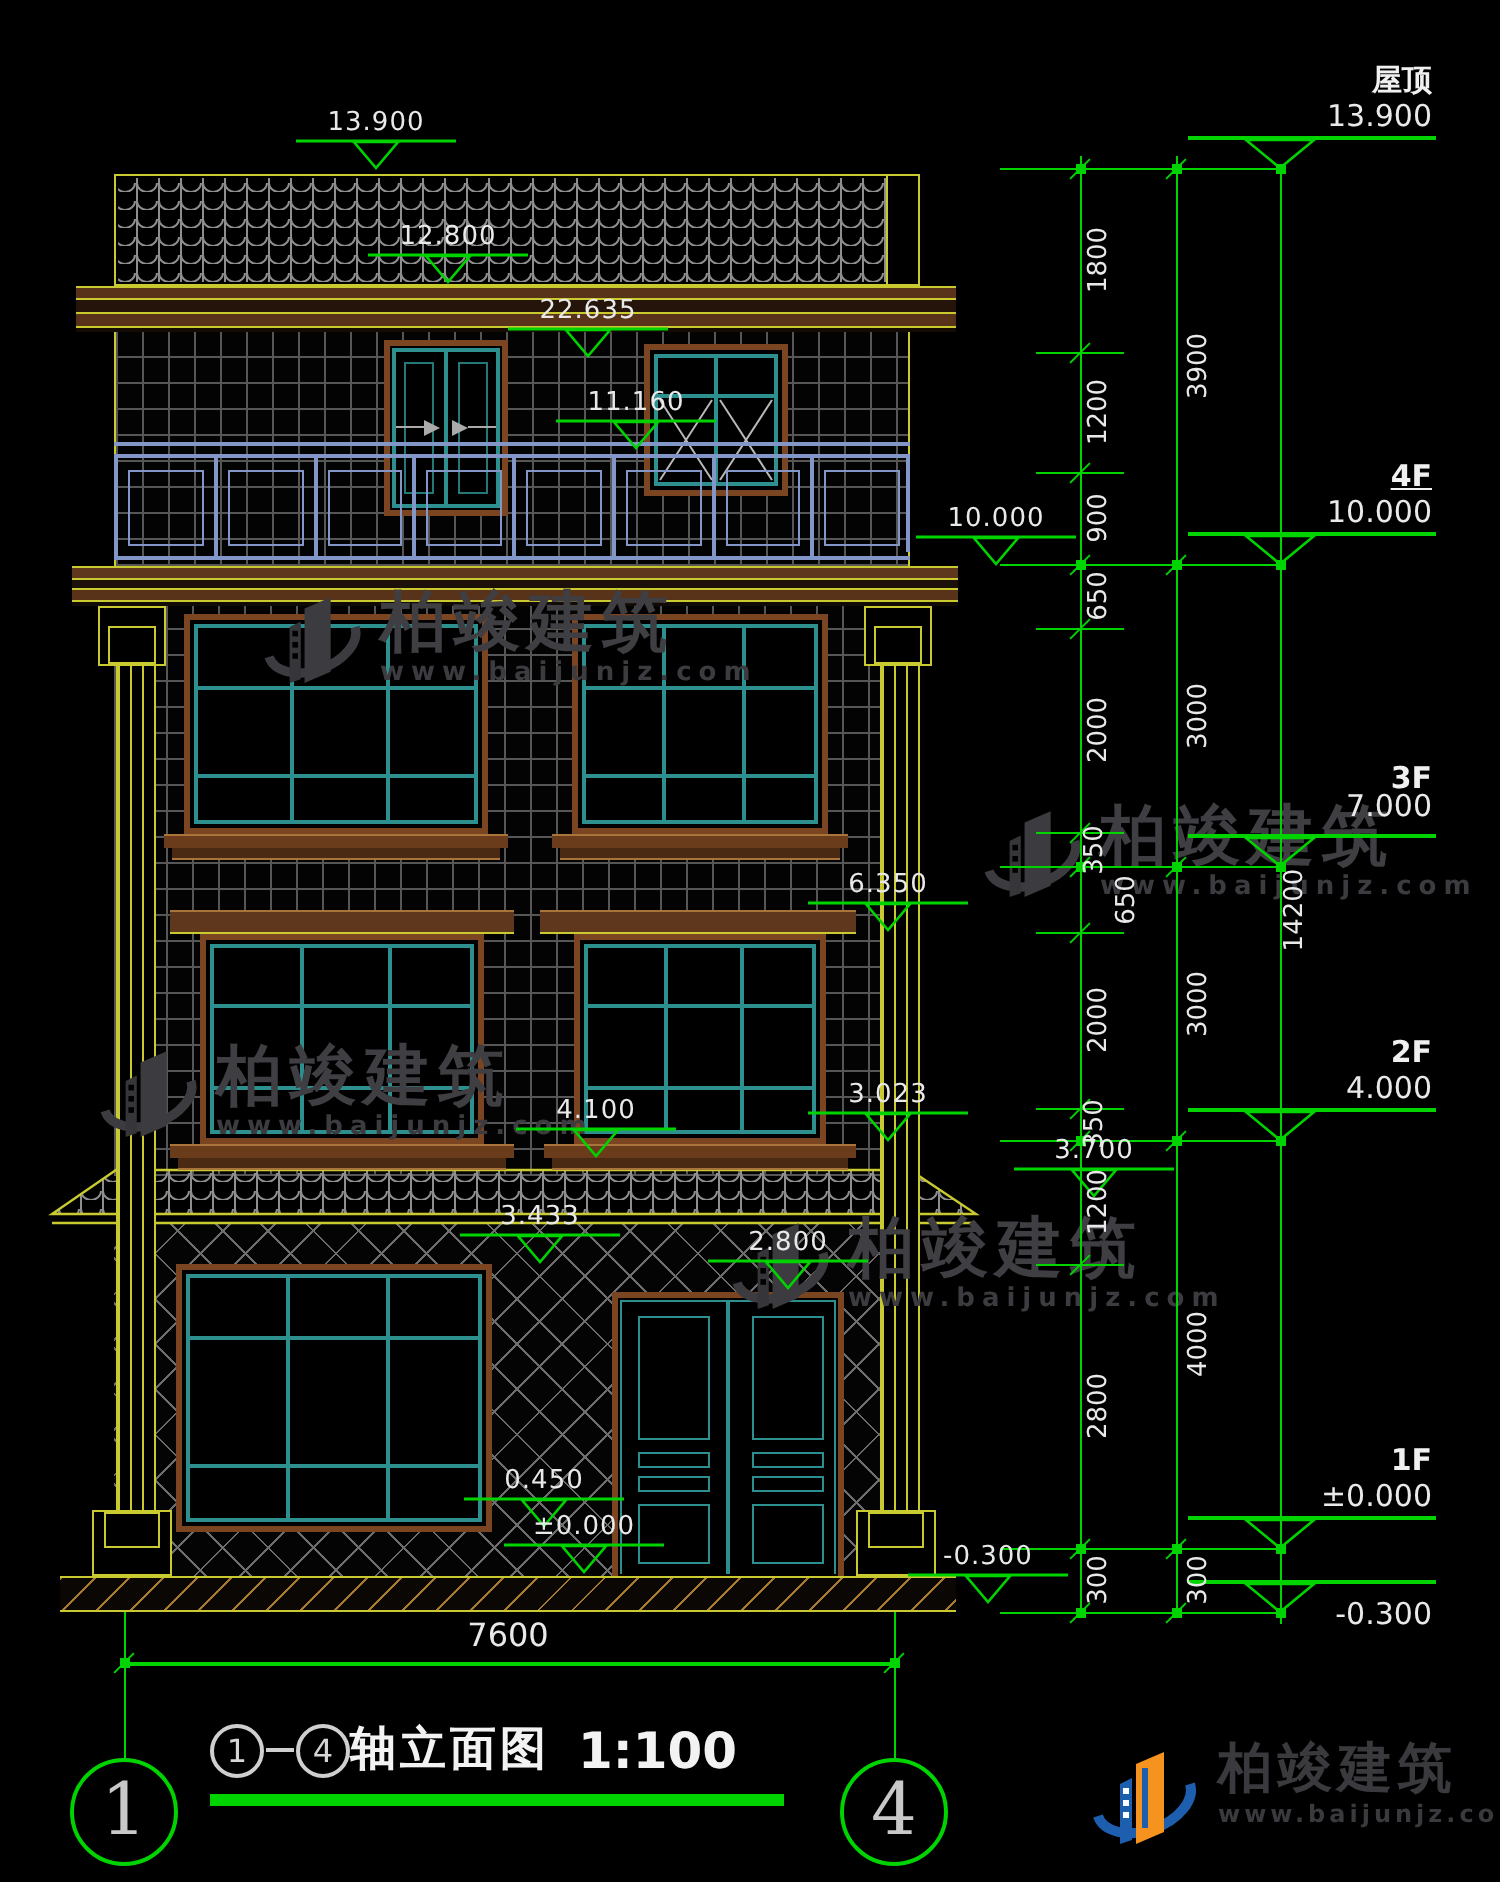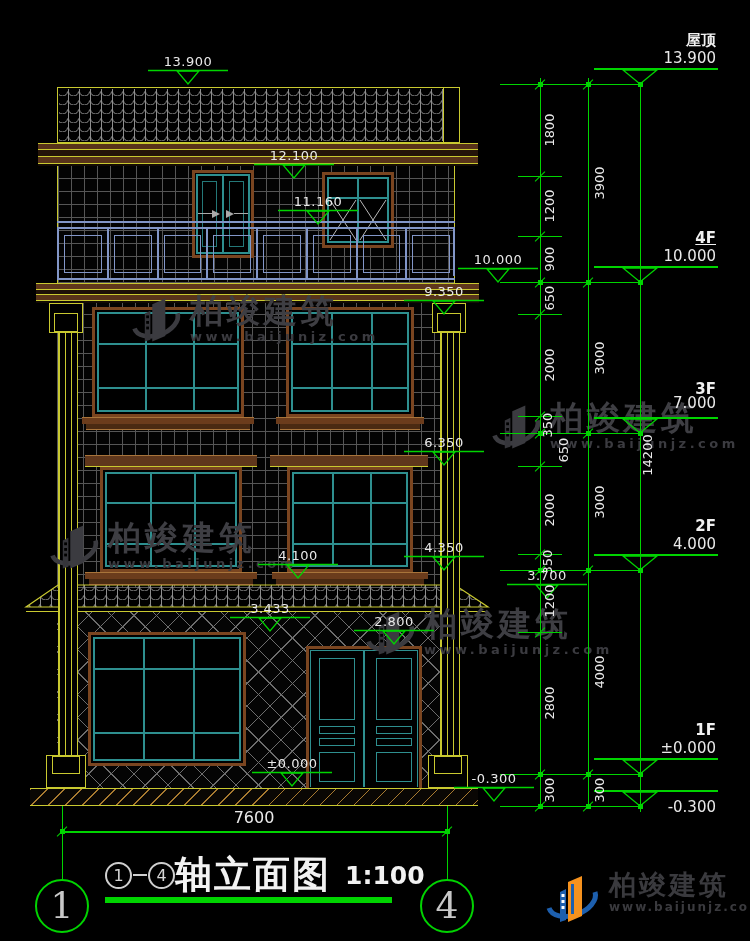--- a/index.html
+++ b/index.html
@@ -49,21 +49,21 @@
   .wm { z-index:6; display:flex; align-items:flex-start; pointer-events:none; }
   .wm .wm-txt { margin-left:6px; }
   .wm .wm-brand { font-size:33px; font-weight:bold; color:#3e3e43; letter-spacing:4px; line-height:36px; white-space:nowrap; }
   .wm .wm-site  { font-size:13px; font-weight:bold; color:#3b3b40; letter-spacing:3.5px; line-height:15px; white-space:nowrap; }
   .titlebar { z-index:9; }
   .circ-sm {
     display:inline-block; width:27px; height:27px; border:2px solid #cfcfcf; border-radius:50%;
     color:#d5d5d5; font-size:16px; line-height:23px; text-align:center; vertical-align:middle;
   }
   .title-dash { display:inline-block; width:14px; height:2px; background:#cfcfcf; vertical-align:middle; margin:0 1px; }
-  .title-main { display:inline-block; color:#f2f2f2; font-size:37px; font-weight:bold; letter-spacing:2px; vertical-align:middle; line-height:38px; }
+  .title-main { display:inline-block; color:#f2f2f2; font-size:23px; font-weight:bold; letter-spacing:2px; vertical-align:middle; line-height:38px; }
   .title-scale { display:inline-block; color:#f2f2f2; font-size:25px; font-weight:bold; margin-left:14px; vertical-align:middle; }
   .axis-big {
     width:54px; height:54px; border:2px solid #00d400; border-radius:50%;
     color:#c8c8c8; font-family:"DejaVu Serif", serif; font-size:36px;
     text-align:center; line-height:50px; z-index:9; background:#000;
   }
   .logo-brand { font-size:27px; font-weight:bold; color:#3a3a3e; letter-spacing:3px; line-height:30px; white-space:nowrap; }
   .logo-site  { font-size:12px; font-weight:bold; color:#3a3a3e; letter-spacing:2px; white-space:nowrap; }
 </style>
 </head>
@@ -251,57 +251,61 @@
     <div class="abs" style="left: 319px; top: 738px; width: 36px; height: 8px; border: 1.5px solid rgb(46, 143, 143); z-index: 3;"></div>
     <div class="abs" style="left: 319px; top: 752px; width: 36px; height: 30px; border: 1.5px solid rgb(46, 143, 143); z-index: 3;"></div>
     <div class="abs" style="left: 376px; top: 658px; width: 36px; height: 62px; border: 1.5px solid rgb(46, 143, 143); z-index: 3;"></div>
     <div class="abs" style="left: 376px; top: 726px; width: 36px; height: 8px; border: 1.5px solid rgb(46, 143, 143); z-index: 3;"></div>
     <div class="abs" style="left: 376px; top: 738px; width: 36px; height: 8px; border: 1.5px solid rgb(46, 143, 143); z-index: 3;"></div>
     <div class="abs" style="left: 376px; top: 752px; width: 36px; height: 30px; border: 1.5px solid rgb(46, 143, 143); z-index: 3;"></div>
     <div class="spot abs" style="left: 146px; top: 54px;"><span class="v">13.900</span><svg width="84" height="17">
         <line x1="2" y1="1.5" x2="82" y2="1.5" stroke="#00d400" stroke-width="1.5"></line>
         <path d="M31 2 L53 2 L42 15 Z" fill="none" stroke="#00d400" stroke-width="1.3"></path>
       </svg></div>
-    <div class="spot abs" style="left: 252px; top: 148px;"><span class="v">12.100</span><svg width="84" height="17">
+    <div class="spot abs" style="left: 182px; top: 111px;"><span class="v">12.800</span><svg width="84" height="17">
+        <line x1="2" y1="1.5" x2="82" y2="1.5" stroke="#00d400" stroke-width="1.5"></line>
+        <path d="M31 2 L53 2 L42 15 Z" fill="none" stroke="#00d400" stroke-width="1.3"></path>
+      </svg></div>
+    <div class="spot abs" style="left: 252px; top: 148px;"><span class="v">22.635</span><svg width="84" height="17">
         <line x1="2" y1="1.5" x2="82" y2="1.5" stroke="#00d400" stroke-width="1.5"></line>
         <path d="M31 2 L53 2 L42 15 Z" fill="none" stroke="#00d400" stroke-width="1.3"></path>
       </svg></div>
     <div class="spot abs" style="left: 276px; top: 194px;"><span class="v">11.160</span><svg width="84" height="17">
         <line x1="2" y1="1.5" x2="82" y2="1.5" stroke="#00d400" stroke-width="1.5"></line>
         <path d="M31 2 L53 2 L42 15 Z" fill="none" stroke="#00d400" stroke-width="1.3"></path>
       </svg></div>
     <div class="spot abs" style="left: 456px; top: 252px;"><span class="v">10.000</span><svg width="84" height="17">
         <line x1="2" y1="1.5" x2="82" y2="1.5" stroke="#00d400" stroke-width="1.5"></line>
         <path d="M31 2 L53 2 L42 15 Z" fill="none" stroke="#00d400" stroke-width="1.3"></path>
       </svg></div>
-    <div class="spot abs" style="left: 402px; top: 284px;"><span class="v">9.350</span><svg width="84" height="17">
-        <line x1="2" y1="1.5" x2="82" y2="1.5" stroke="#00d400" stroke-width="1.5"></line>
-        <path d="M31 2 L53 2 L42 15 Z" fill="none" stroke="#00d400" stroke-width="1.3"></path>
-      </svg></div>
     <div class="spot abs" style="left: 402px; top: 435px;"><span class="v">6.350</span><svg width="84" height="17">
         <line x1="2" y1="1.5" x2="82" y2="1.5" stroke="#00d400" stroke-width="1.5"></line>
         <path d="M31 2 L53 2 L42 15 Z" fill="none" stroke="#00d400" stroke-width="1.3"></path>
       </svg></div>
-    <div class="spot abs" style="left: 402px; top: 540px;"><span class="v">4.350</span><svg width="84" height="17">
+    <div class="spot abs" style="left: 402px; top: 540px;"><span class="v">3.023</span><svg width="84" height="17">
         <line x1="2" y1="1.5" x2="82" y2="1.5" stroke="#00d400" stroke-width="1.5"></line>
         <path d="M31 2 L53 2 L42 15 Z" fill="none" stroke="#00d400" stroke-width="1.3"></path>
       </svg></div>
     <div class="spot abs" style="left: 256px; top: 548px;"><span class="v">4.100</span><svg width="84" height="17">
         <line x1="2" y1="1.5" x2="82" y2="1.5" stroke="#00d400" stroke-width="1.5"></line>
         <path d="M31 2 L53 2 L42 15 Z" fill="none" stroke="#00d400" stroke-width="1.3"></path>
       </svg></div>
     <div class="spot abs" style="left: 505px; top: 568px;"><span class="v">3.700</span><svg width="84" height="17">
         <line x1="2" y1="1.5" x2="82" y2="1.5" stroke="#00d400" stroke-width="1.5"></line>
         <path d="M31 2 L53 2 L42 15 Z" fill="none" stroke="#00d400" stroke-width="1.3"></path>
       </svg></div>
     <div class="spot abs" style="left: 228px; top: 601px;"><span class="v">3.433</span><svg width="84" height="17">
         <line x1="2" y1="1.5" x2="82" y2="1.5" stroke="#00d400" stroke-width="1.5"></line>
         <path d="M31 2 L53 2 L42 15 Z" fill="none" stroke="#00d400" stroke-width="1.3"></path>
       </svg></div>
     <div class="spot abs" style="left: 352px; top: 614px;"><span class="v">2.800</span><svg width="84" height="17">
+        <line x1="2" y1="1.5" x2="82" y2="1.5" stroke="#00d400" stroke-width="1.5"></line>
+        <path d="M31 2 L53 2 L42 15 Z" fill="none" stroke="#00d400" stroke-width="1.3"></path>
+      </svg></div>
+    <div class="spot abs" style="left: 230px; top: 733px;"><span class="v">0.450</span><svg width="84" height="17">
         <line x1="2" y1="1.5" x2="82" y2="1.5" stroke="#00d400" stroke-width="1.5"></line>
         <path d="M31 2 L53 2 L42 15 Z" fill="none" stroke="#00d400" stroke-width="1.3"></path>
       </svg></div>
     <div class="spot abs" style="left: 250px; top: 756px;"><span class="v">±0.000</span><svg width="84" height="17">
         <line x1="2" y1="1.5" x2="82" y2="1.5" stroke="#00d400" stroke-width="1.5"></line>
         <path d="M31 2 L53 2 L42 15 Z" fill="none" stroke="#00d400" stroke-width="1.3"></path>
       </svg></div>
     <div class="spot abs" style="left: 452px; top: 771px;"><span class="v">-0.300</span><svg width="84" height="17">
         <line x1="2" y1="1.5" x2="82" y2="1.5" stroke="#00d400" stroke-width="1.5"></line>
         <path d="M31 2 L53 2 L42 15 Z" fill="none" stroke="#00d400" stroke-width="1.3"></path>

